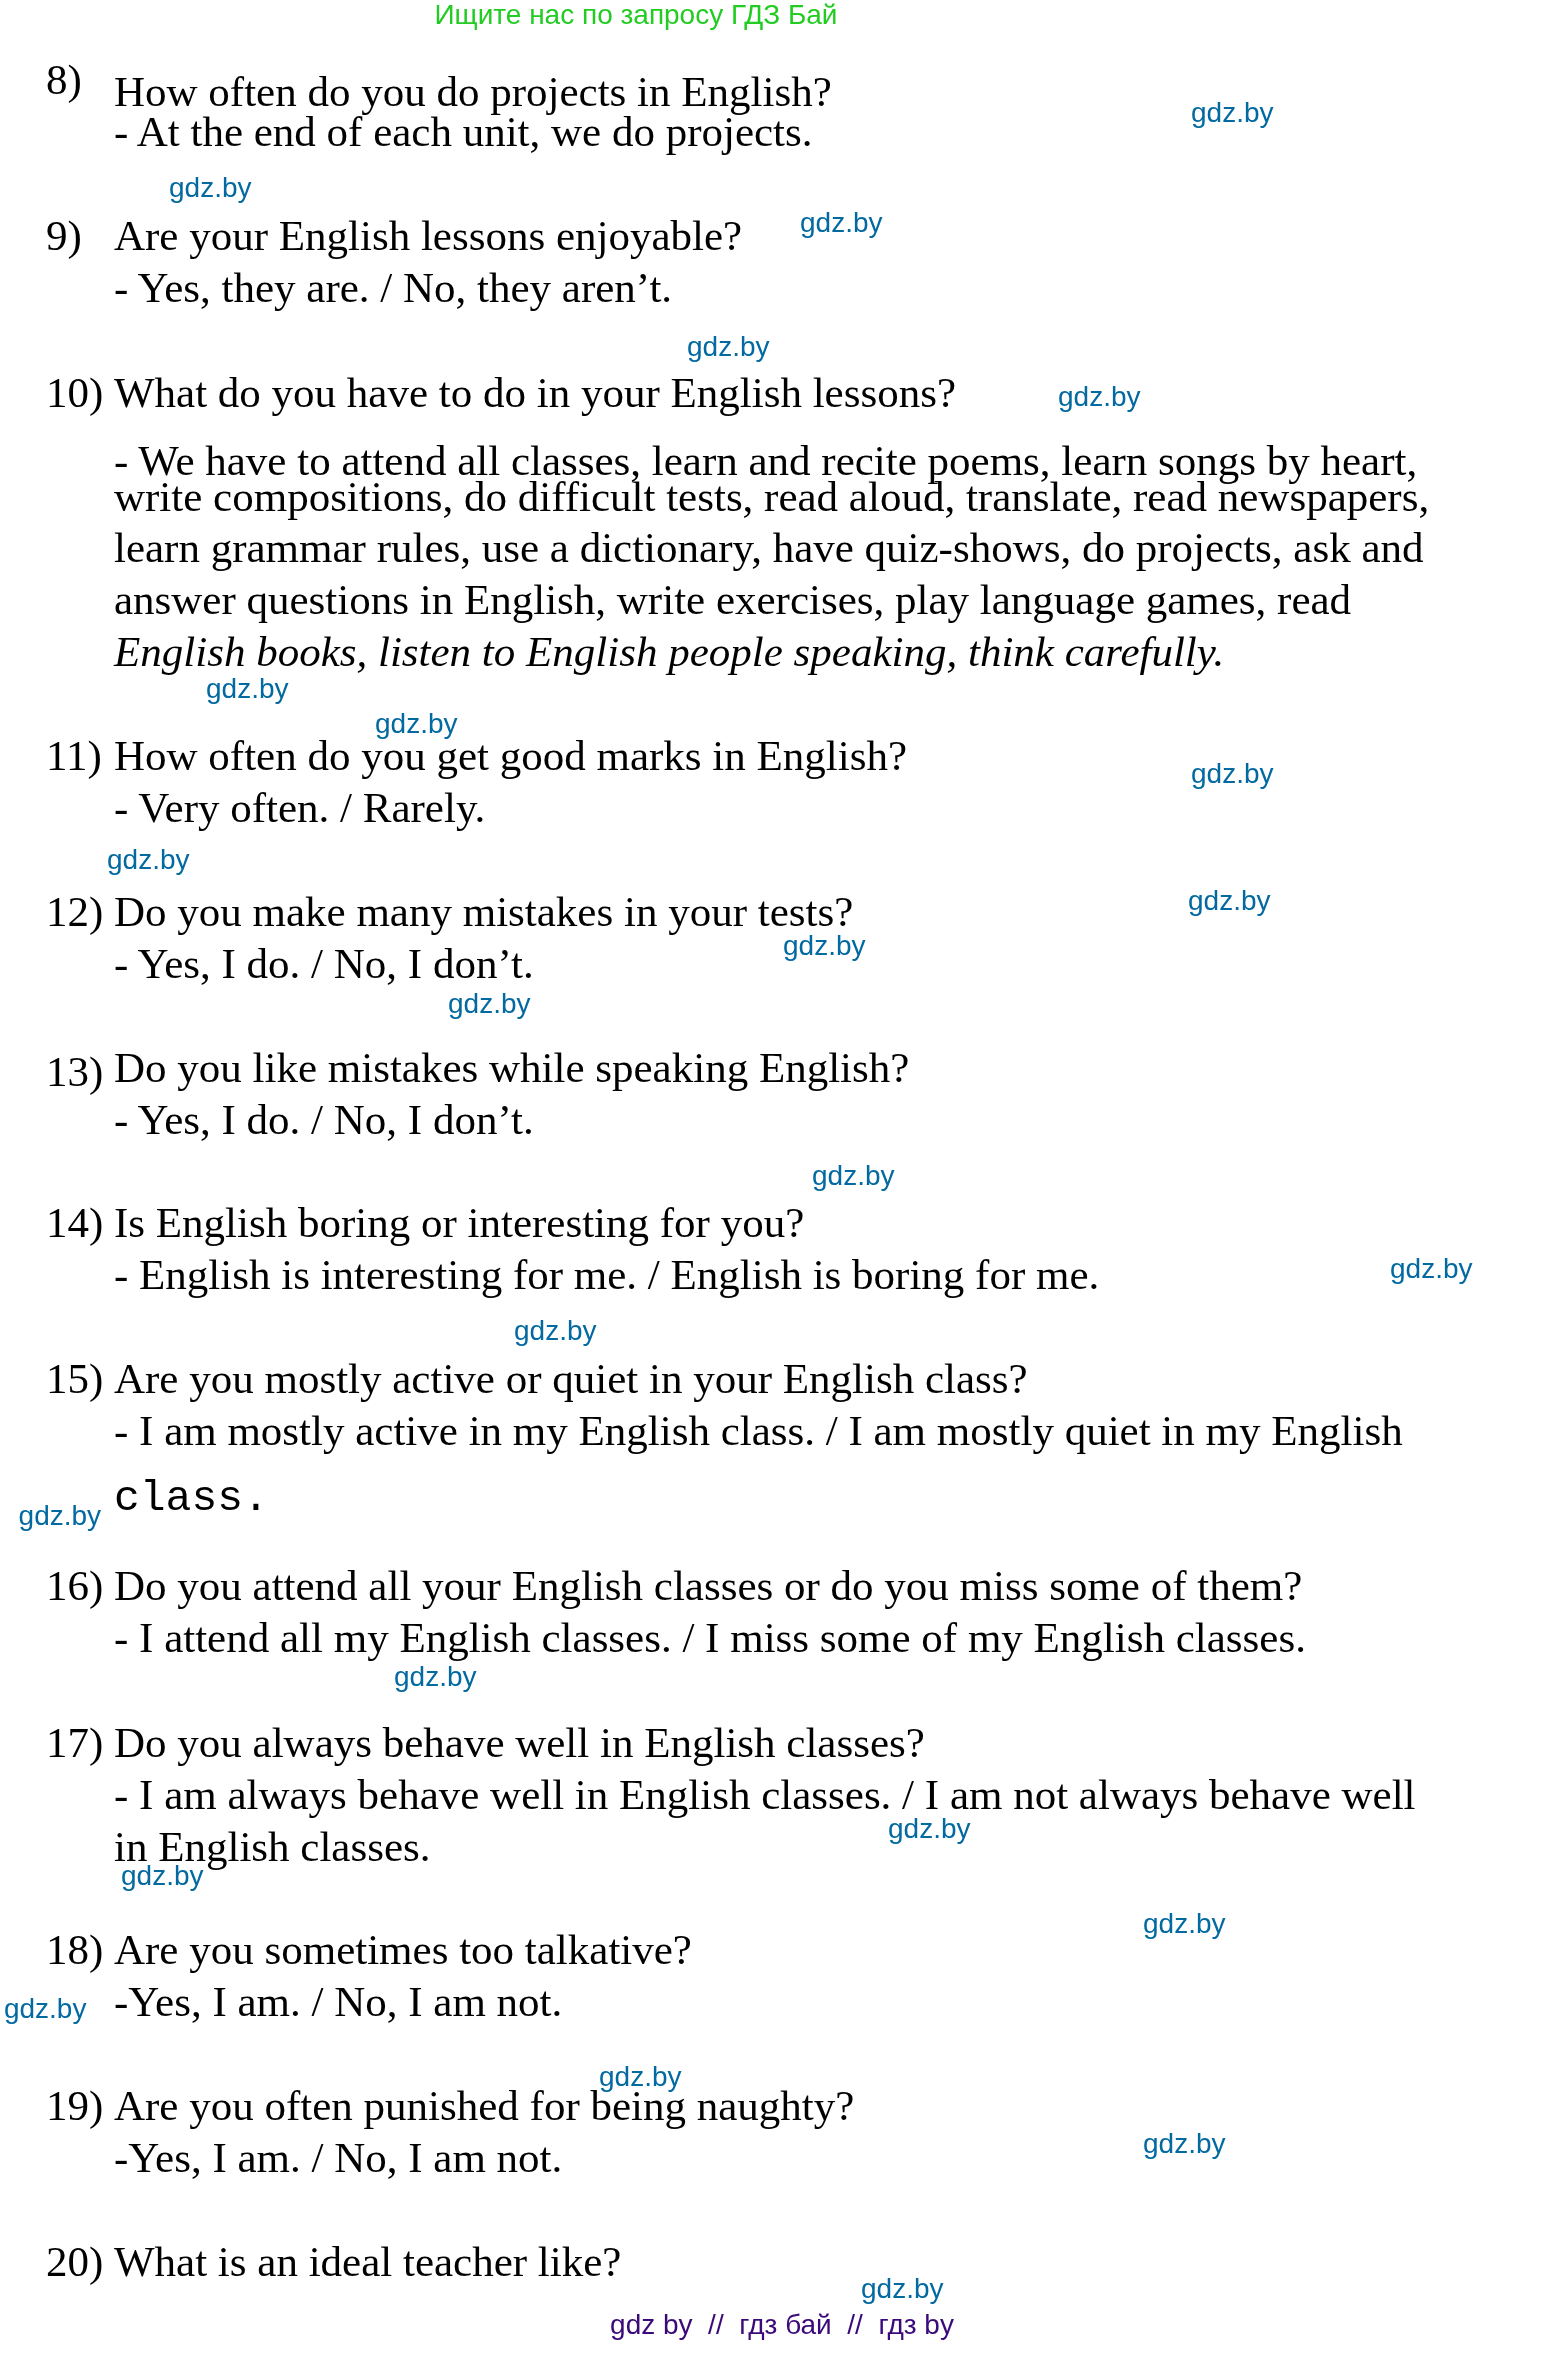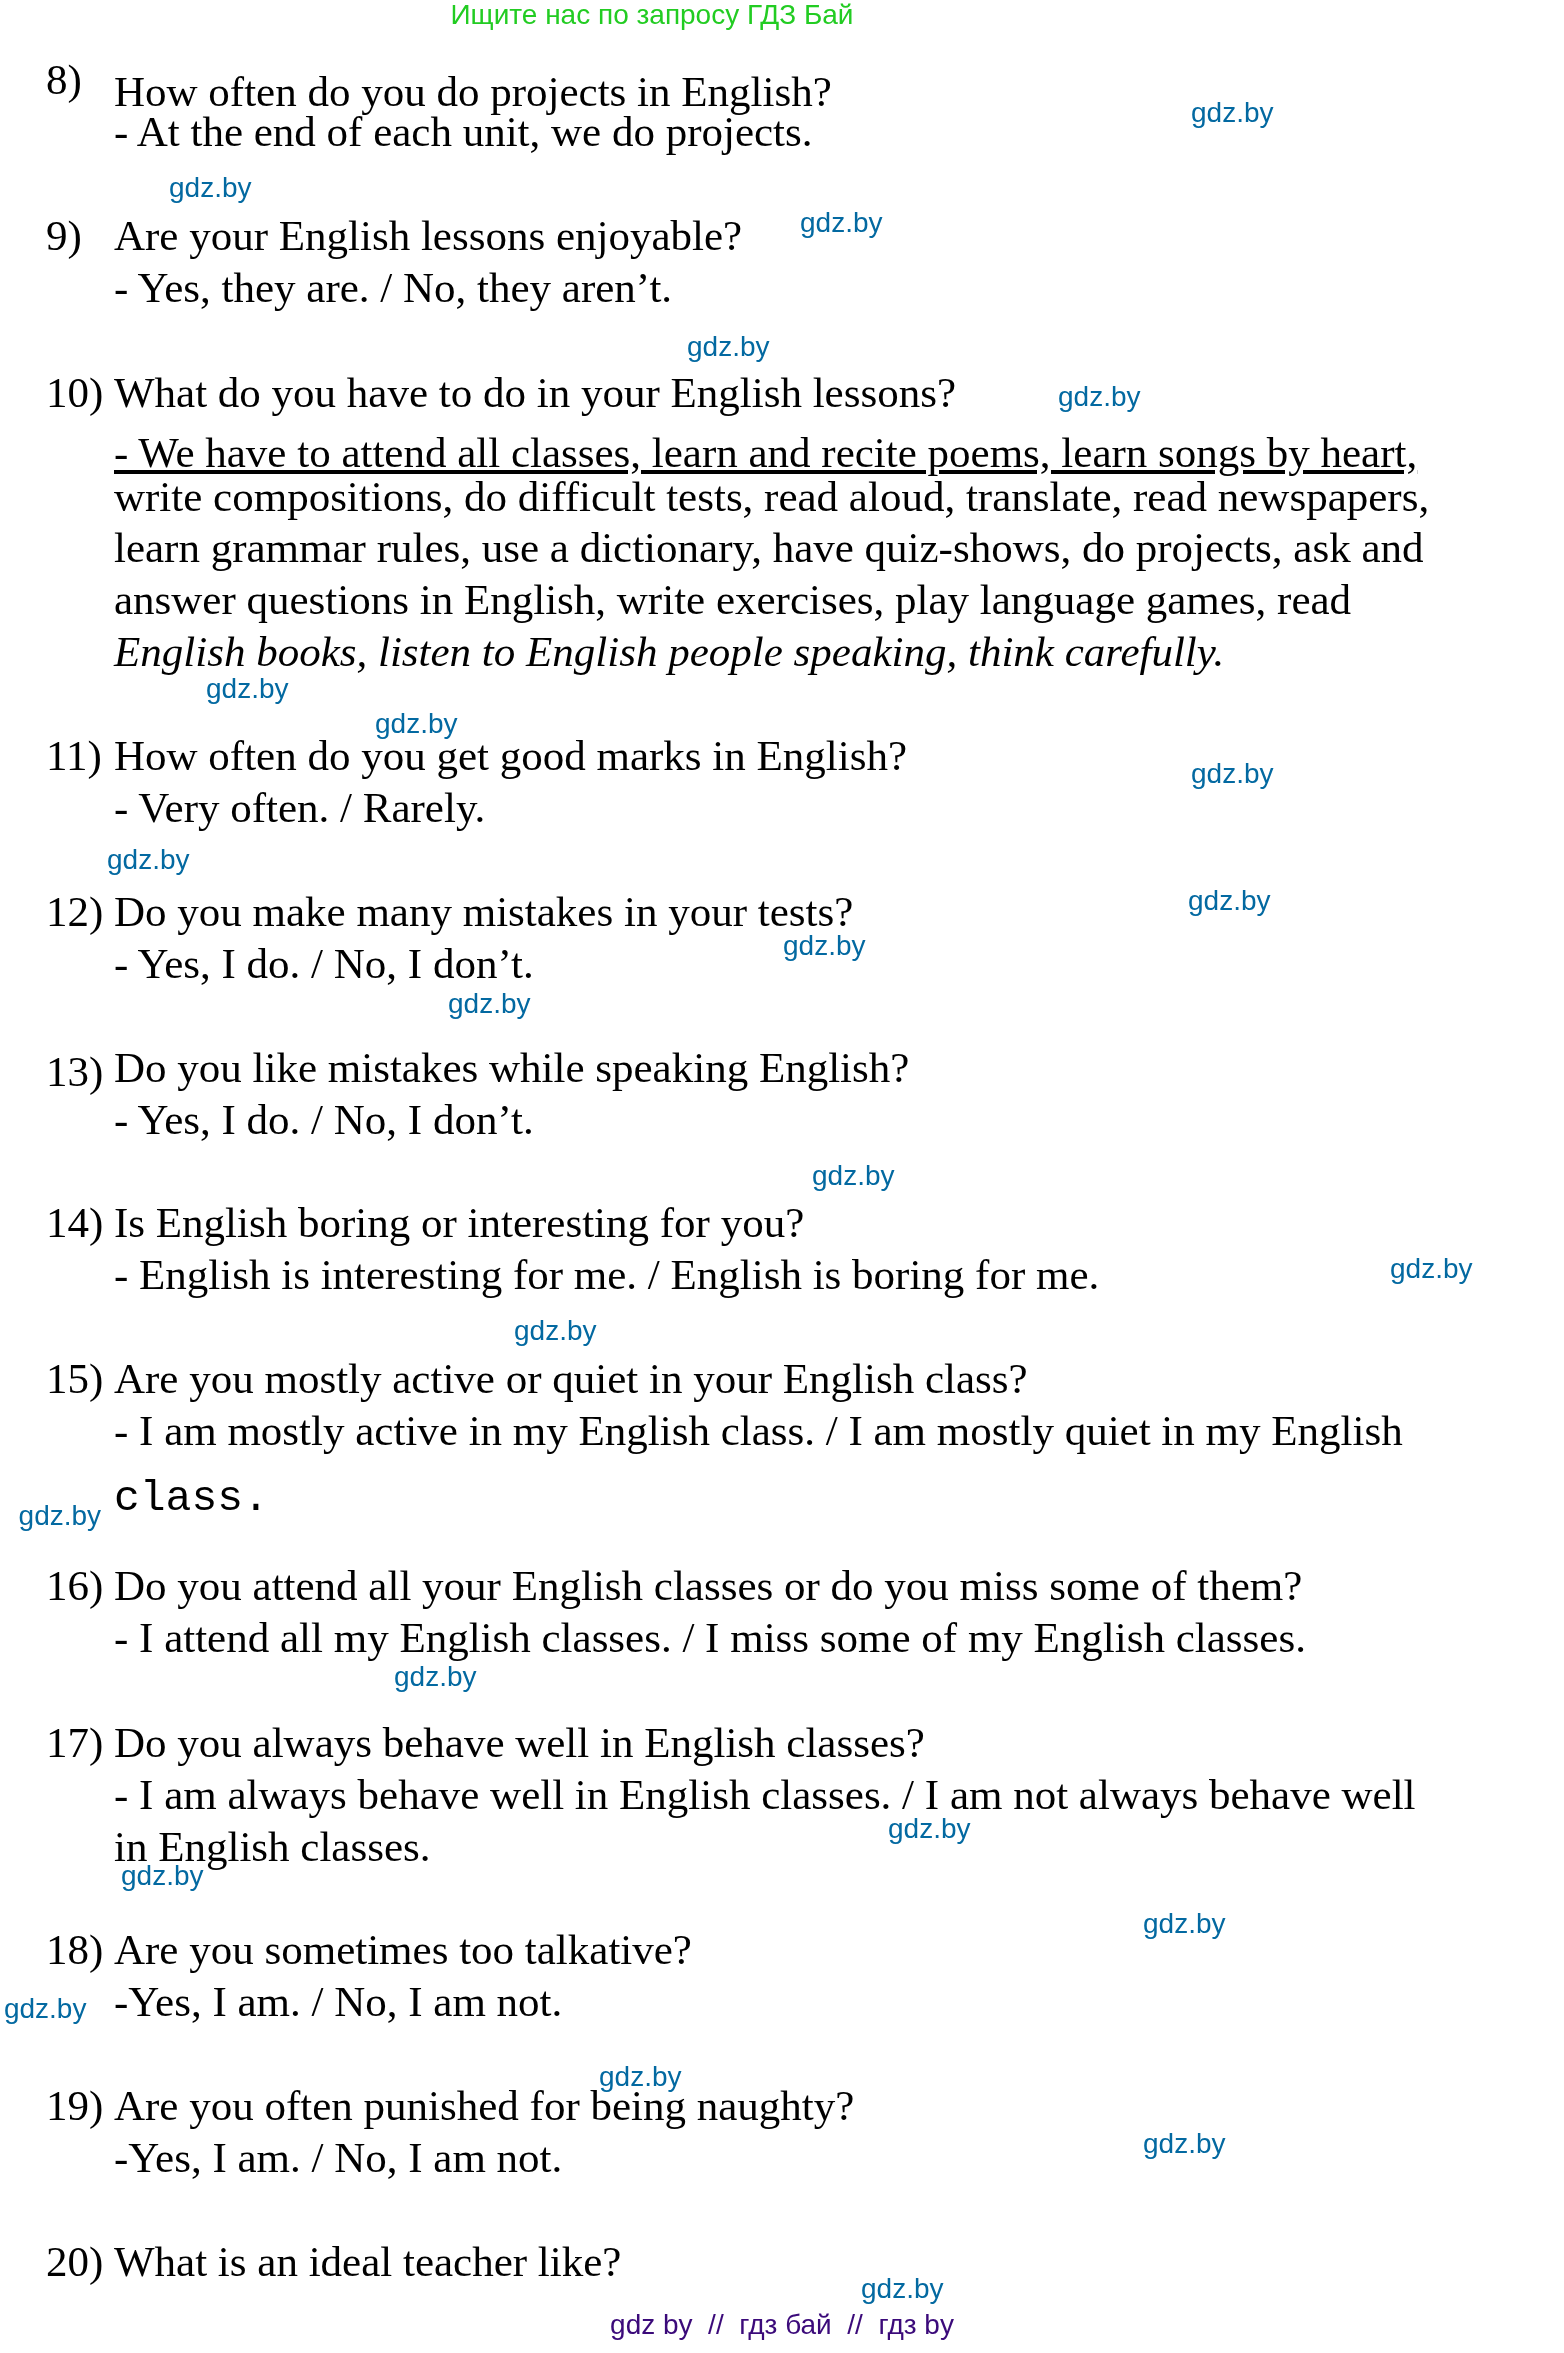--- a/index.html
+++ b/index.html
@@ -1,20 +1,20 @@
 <!DOCTYPE html>
 <html style="font-size:12.4px"><head>
   <meta charset="utf-8">
   <style>
     html, body { margin: 0; padding: 0; background: #ffffff; }
     body { width: 1564px; height: 2354px; position: relative; overflow: hidden; }
     .header {
       position: absolute; top: 0; left: 0; width: 1272px; text-align: center;
       font-family: "Liberation Sans", sans-serif; font-size: 28px; color: #22cc22;
-      line-height: 31px; top: -1.5px; padding-left: 16px;
+      line-height: 31px; top: -1.5px;
     }
     .footer {
       position: absolute; top: 2309px; left: 0; width: 1564px; text-align: center;
       font-family: "Liberation Sans", sans-serif; font-size: 28px; color: #3b0a7a;
       white-space: pre;
     }
     .qa { position: absolute; left: 0; width: 1564px;
       font-family: "Liberation Serif", serif; font-size: 43px; color: #000; }
     .line { position: absolute; white-space: nowrap; line-height: 52px; }
     .num { position: absolute; left: 46px; }
@@ -35,21 +35,21 @@
       <div class="line a" style="top: 52px;">- At the end of each unit, we do projects.</div>
     </div>
     <div class="qa" style="top: 210px;">
       <div class="line num" style="top: 0px;">9)</div>
       <div class="line q" style="top: 0px;">Are your English lessons enjoyable?</div>
       <div class="line a" style="top: 52px;">- Yes, they are. / No, they aren’t.</div>
     </div>
     <div class="qa" style="top: 367px;">
       <div class="line num" style="top: 0px;">10)</div>
       <div class="line q" style="top: 0px;">What do you have to do in your English lessons?</div>
-      <div class="line a" style="top: 60px; text-decoration: underline;">- We have to attend all classes, learn and recite poems, learn songs by heart,</div>
+      <div class="line a" style="top: 68px;">- We have to attend all classes, learn and recite poems, learn songs by heart,</div>
       <div class="line a" style="top: 104px;">write compositions, do difficult tests, read aloud, translate, read newspapers,</div>
       <div class="line a" style="top: 155px;">learn grammar rules, use a dictionary, have quiz-shows, do projects, ask and</div>
       <div class="line a" style="top: 207px;">answer questions in English, write exercises, play language games, read</div>
       <div class="line a" style="top: 259px; font-style: italic;">English books, listen to English people speaking, think carefully.</div>
     </div>
     <div class="qa" style="top: 730px;">
       <div class="line num" style="top: 0px;">11)</div>
       <div class="line q" style="top: 0px;">How often do you get good marks in English?</div>
       <div class="line a" style="top: 52px;">- Very often. / Rarely.</div>
     </div>

